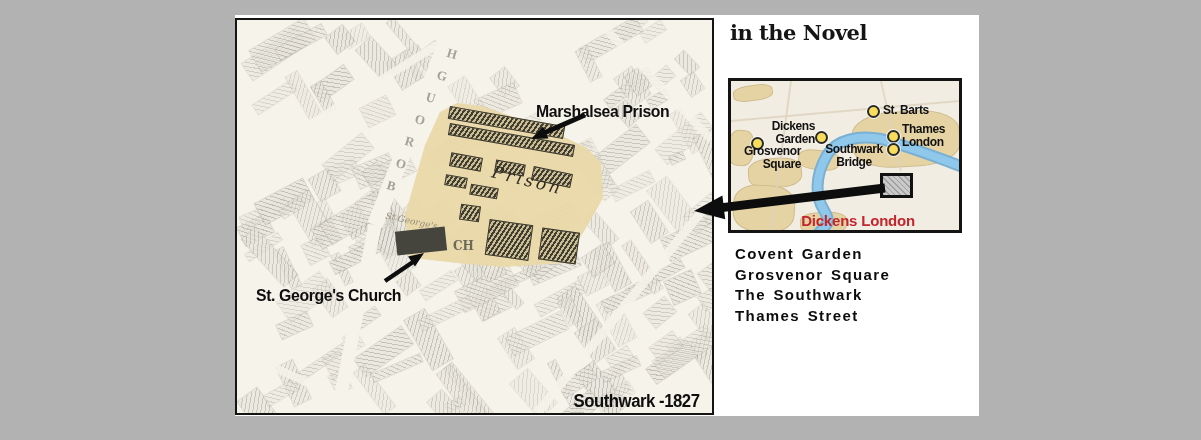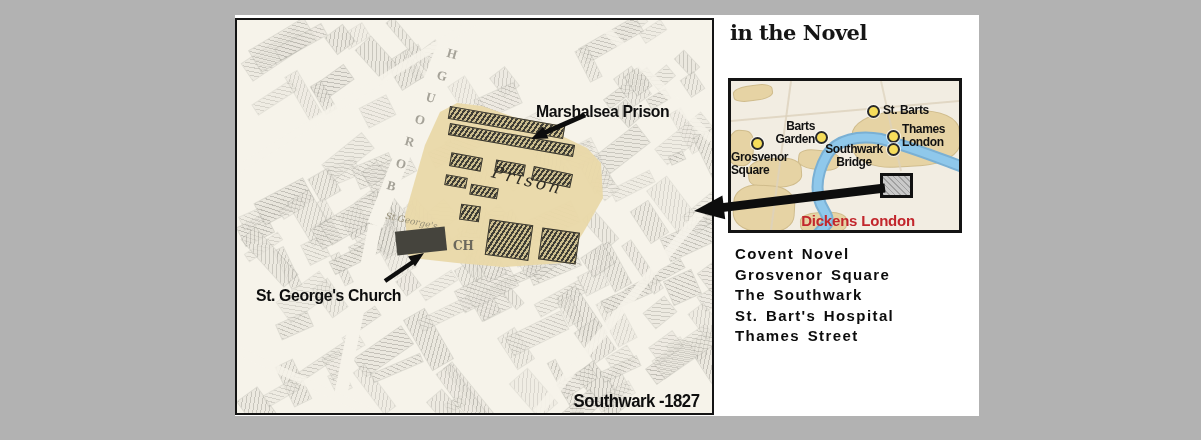--- a/index.html
+++ b/index.html
@@ -367,47 +367,46 @@
         <div class="mkr" style="left:136px;top:24px"></div>
         <div class="mkr" style="left:84px;top:50px"></div>
         <div class="mkr" style="left:20px;top:56px"></div>
         <div class="mkr" style="left:156px;top:49px"></div>
         <div class="mkr" style="left:156px;top:62px"></div>
 
         <div class="mlab" style="left:152px;top:23px">
           <span>St. Barts</span>
         </div>
         <div class="mlab" style="left:28px;top:39px;width:56px;text-align:right">
-          <span style="display:block">Barts</span>
+          <span style="display:block">Dickens</span>
           <span style="display:block">Garden</span>
         </div>
-        <div class="mlab" style="left:0px;top:70px;width:70px;text-align:left">
+        <div class="mlab" style="left:0px;top:64px;width:70px;text-align:right">
           <span style="display:block">Grosvenor</span>
           <span style="display:block">Square</span>
         </div>
         <div class="mlab" style="left:171px;top:42px">
           <span style="display:block">Thames</span>
           <span style="display:block">London</span>
         </div>
         <div class="mlab" style="left:78px;top:62px;width:90px;text-align:center">
           <span style="display:block">Southwark</span>
           <span style="display:block">Bridge</span>
         </div>
 
         <div class="hl-square"></div>
 
         <span class="legend-red">Dickens London</span>
       </div>
     </div>
 
     <div id="loc-list">
-      <div>Covent Novel</div>
+      <div>Covent Garden</div>
       <div>Grosvenor Square</div>
       <div>The Southwark</div>
-      <div>St. Bart's Hospital</div>
       <div>Thames Street</div>
     </div>
   </div>
 
   <svg id="big-arrow" width="1201" height="440">
     <line x1="885" y1="188" x2="722" y2="207.6" stroke="#0d0d0d" stroke-width="9"></line>
     <polygon points="694,211 722.4,195.5 725.2,219.3" fill="#0d0d0d"></polygon>
   </svg>
 </div>
 

